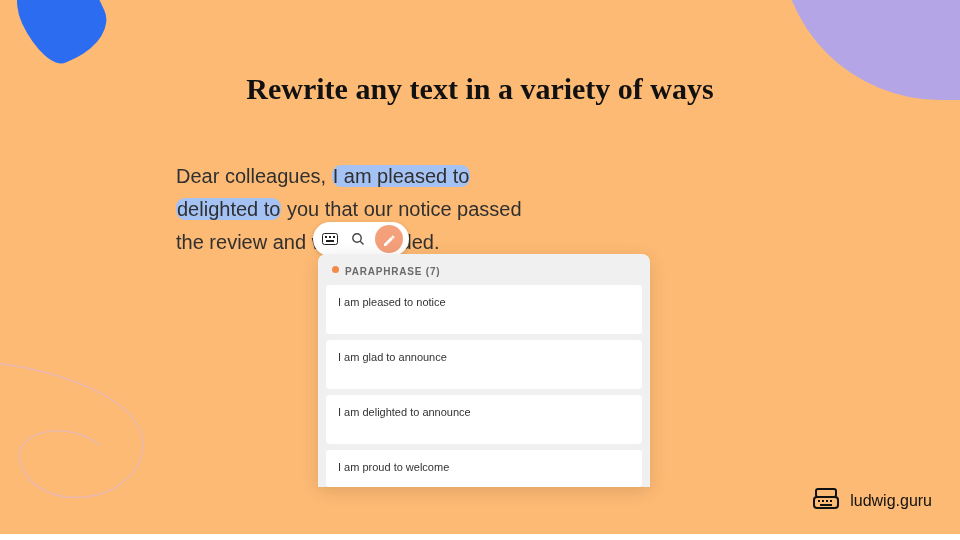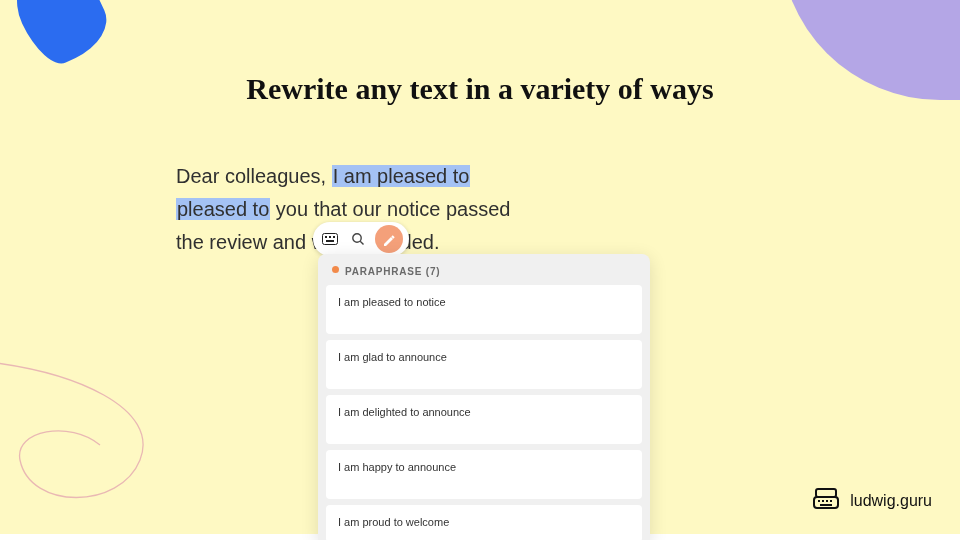--- a/index.html
+++ b/index.html
@@ -1,20 +1,20 @@
 <!DOCTYPE html>
 <html><head>
 <meta charset="utf-8">
 <style>
   * { box-sizing: border-box; margin: 0; padding: 0; }
   html, body { width: 960px; height: 540px; overflow: hidden; font-family: -apple-system, Helvetica, Arial, sans-serif; }
   .stage {
     position: relative;
     width: 960px; height: 534px;
-    background: #fef9c3;
+    background: #fdba74;
   }
   
   .blob-blue {
     position: absolute;
     top: -40px; left: 20px;
     width: 80px; height: 100px;
     background: #2b6cf0;
     border-radius: 50px 40px 60px 30px / 60px 50px 40px 70px;
     transform: rotate(-25deg);
   }
@@ -43,20 +43,21 @@
     position: absolute;
     top: 160px; left: 176px;
     width: 560px;
     font-size: 20px;
     line-height: 1.65;
     color: #303030;
   }
   .hl {
     background: #a4c2f4;
     padding: 0 1px;
+    border-radius: 9px;
   }
   .toolbar {
     position: absolute;
     top: 222px; left: 313px;
     display: flex;
     align-items: center;
     gap: 6px;
     background: #fff;
     border-radius: 20px;
     padding: 3px 6px;
@@ -129,21 +130,21 @@
   <div class="blob-purple"></div>
 
   <svg class="swirl" viewBox="0 0 300 200">
     <path d="M10 10 C 120 20, 200 60, 180 110 C 160 160, 70 160, 60 110 C 54 80, 110 70, 140 95" fill="none" stroke="#e9b8b4" stroke-width="1.3"></path>
   </svg>
 
   <h1 class="headline">Rewrite any text in a variety of ways</h1>
 
   <div class="body-text">
     <span>Dear colleagues, </span><span class="hl">I am pleased to</span><br>
-    <span class="hl">pleased to</span><span> you that our notice passed</span><br>
+    <span class="hl">delighted to</span><span> you that our notice passed</span><br>
     <span>the review and will be funded.</span>
   </div>
 
   <div class="toolbar">
     <div class="tool-btn">
       <svg width="16" height="12" viewBox="0 0 16 12">
           <rect x="0.5" y="0.5" width="15" height="11" rx="2" fill="#fff" stroke="#222"></rect>
           <rect x="3" y="3" width="2" height="2" fill="#222"></rect>
           <rect x="7" y="3" width="2" height="2" fill="#222"></rect>
           <rect x="11" y="3" width="2" height="2" fill="#222"></rect>
@@ -165,21 +166,20 @@
   </div>
 
   <div class="panel">
     <div class="panel-header">
       <span class="dot"></span>
       <span>PARAPHRASE (7)</span>
     </div>
     <div class="option">I am pleased to notice</div>
     <div class="option">I am glad to announce</div>
     <div class="option">I am delighted to announce</div>
-    <div class="option">I am happy to announce</div>
     <div class="option">I am proud to welcome</div>
   </div>
 
   <div class="brand">
     <svg width="28" height="28" viewBox="0 0 28 28">
       <rect x="4" y="5" width="20" height="8" rx="2" fill="none" stroke="#111" stroke-width="2"></rect>
       <rect x="2" y="13" width="24" height="11" rx="3" fill="none" stroke="#111" stroke-width="2"></rect>
       <line x1="6" y1="17" x2="8" y2="17" stroke="#111" stroke-width="2"></line>
       <line x1="10" y1="17" x2="12" y2="17" stroke="#111" stroke-width="2"></line>
       <line x1="14" y1="17" x2="16" y2="17" stroke="#111" stroke-width="2"></line>

